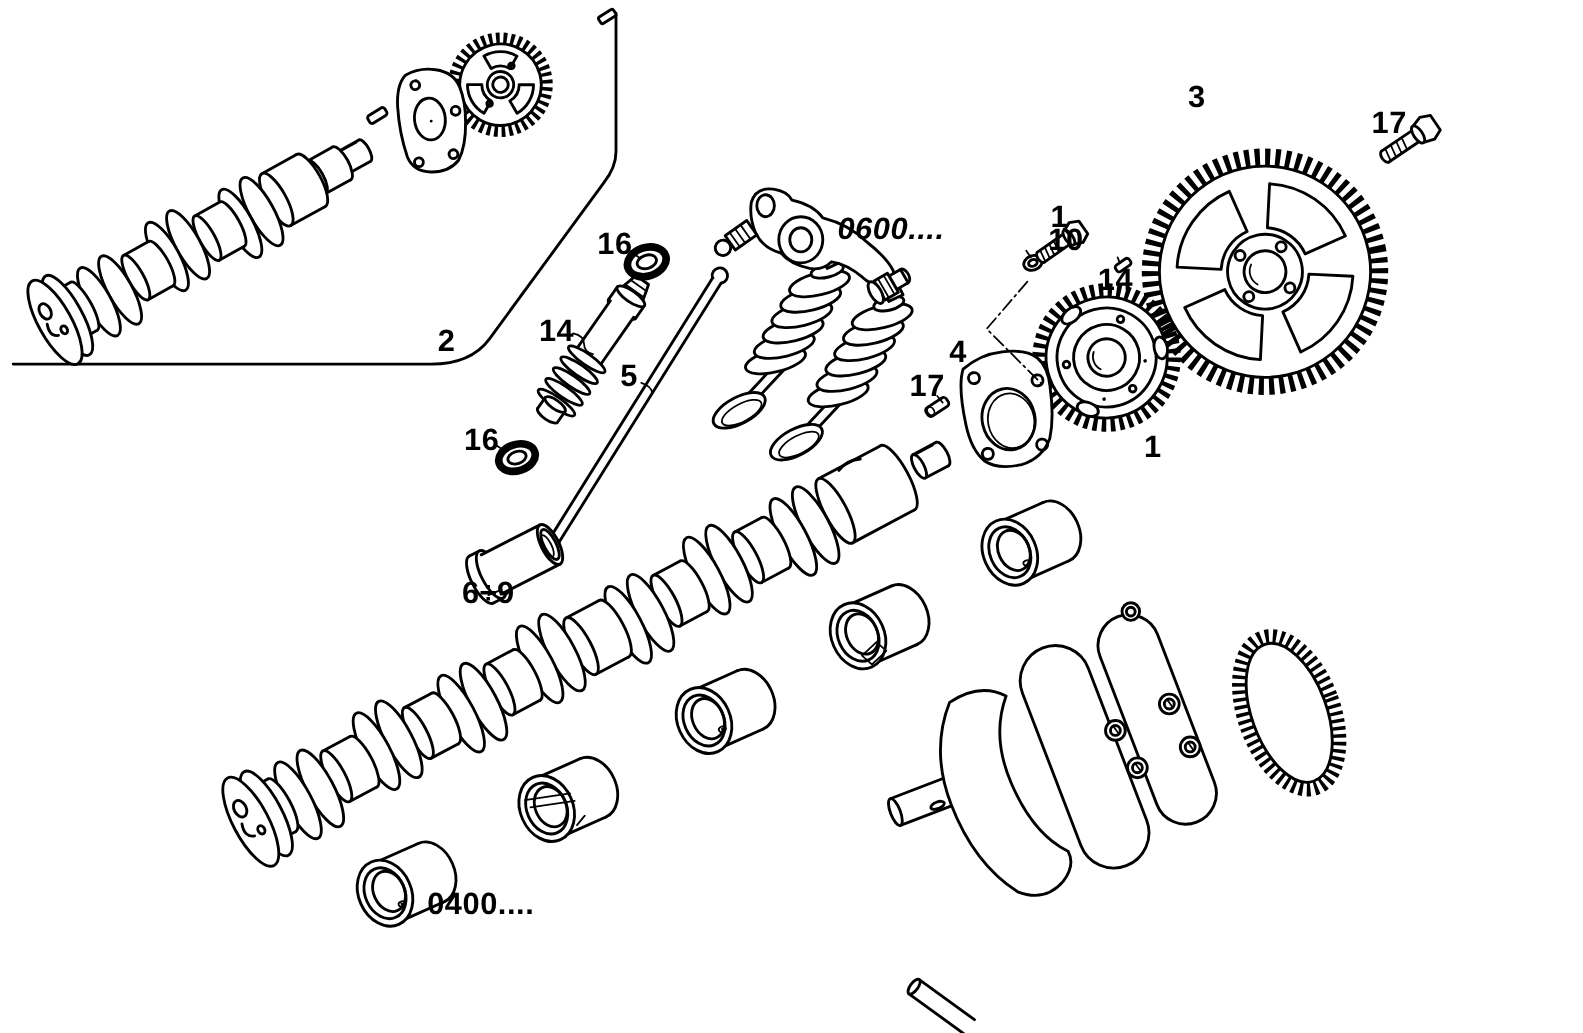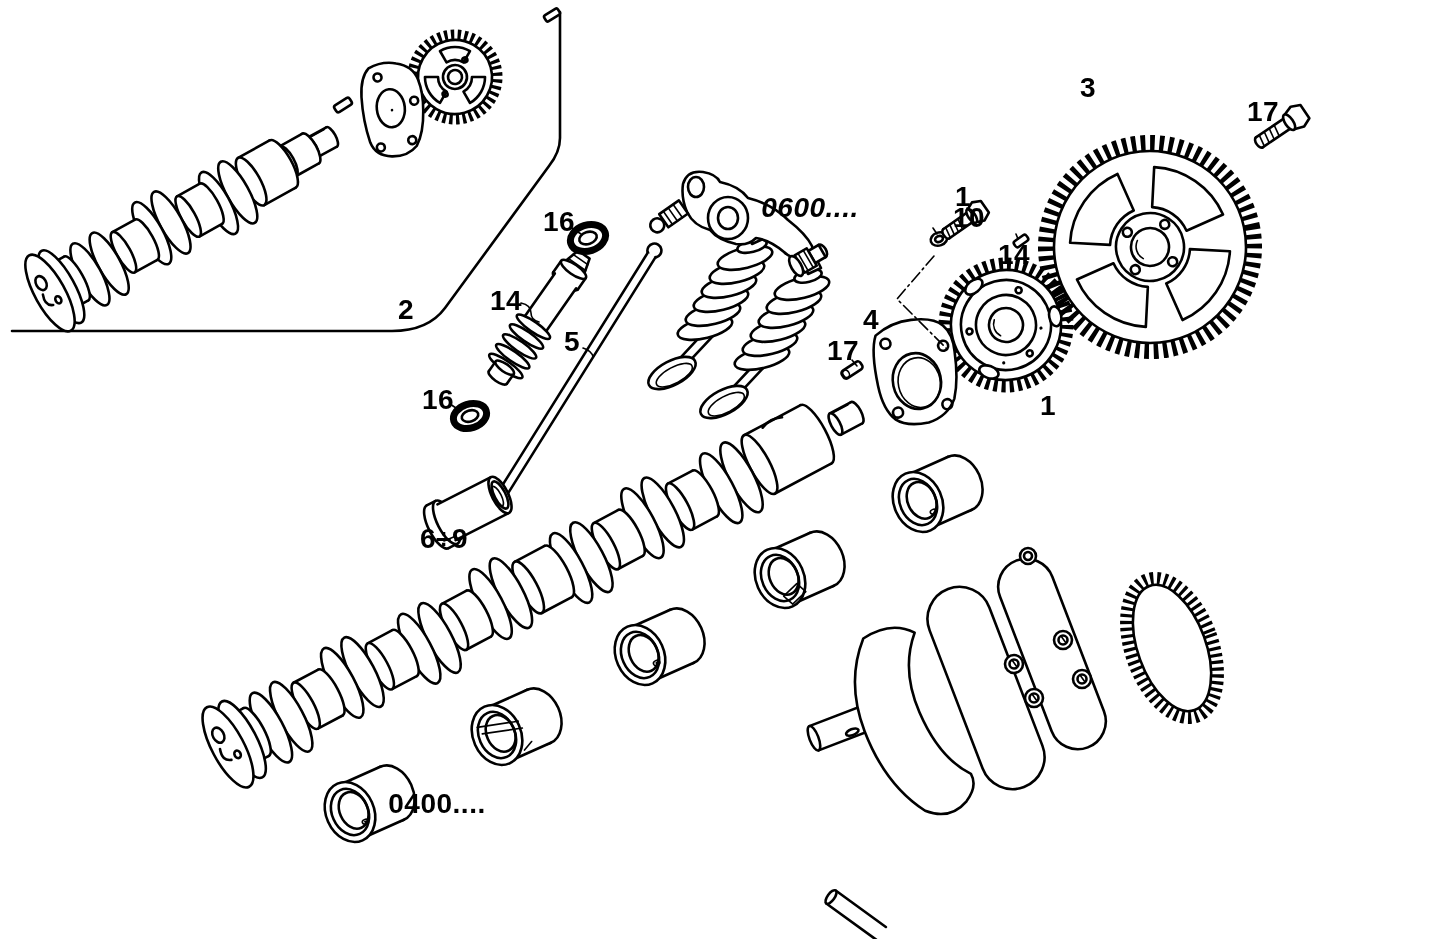--- a/index.html
+++ b/index.html
@@ -458,21 +458,21 @@
   </g>
 </svg>
 
 <div class="callout-layer">
       <div class="callout" style="left: 406px; top: 310px;">2</div>
       <div class="callout" style="left: 559px; top: 222px;">16</div>
       <div class="callout" style="left: 506px; top: 301px;">14</div>
       <div class="callout" style="left: 572px; top: 342px;">5</div>
       <div class="callout" style="left: 438px; top: 400px;">16</div>
       <div class="callout" style="left: 420px; top: 539px; margin-left: 24px;">6÷9</div>
-      <div class="callout" style="left: 437px; top: 804px;">0400....</div>
+      <div class="callout" style="left: 437px; top: 822px;">0400....</div>
       <div class="callout" style="left: 810px; top: 208px; font-style: italic;">0600....</div>
       <div class="callout" style="left: 929px; top: 218px; margin-left: 40px;">10</div>
       <div class="callout" style="left: 963px; top: 197px;">1</div>
       <div class="callout" style="left: 1014px; top: 210px; margin-top: 45px;">14</div>
       <div class="callout" style="left: 1088px; top: 88px;">3</div>
       <div class="callout" style="left: 1263px; top: 112px;">17</div>
       <div class="callout" style="left: 871px; top: 320px;">4</div>
       <div class="callout" style="left: 843px; top: 351px;">17</div>
       <div class="callout" style="left: 1048px; top: 406px;">1</div>
     </div>

